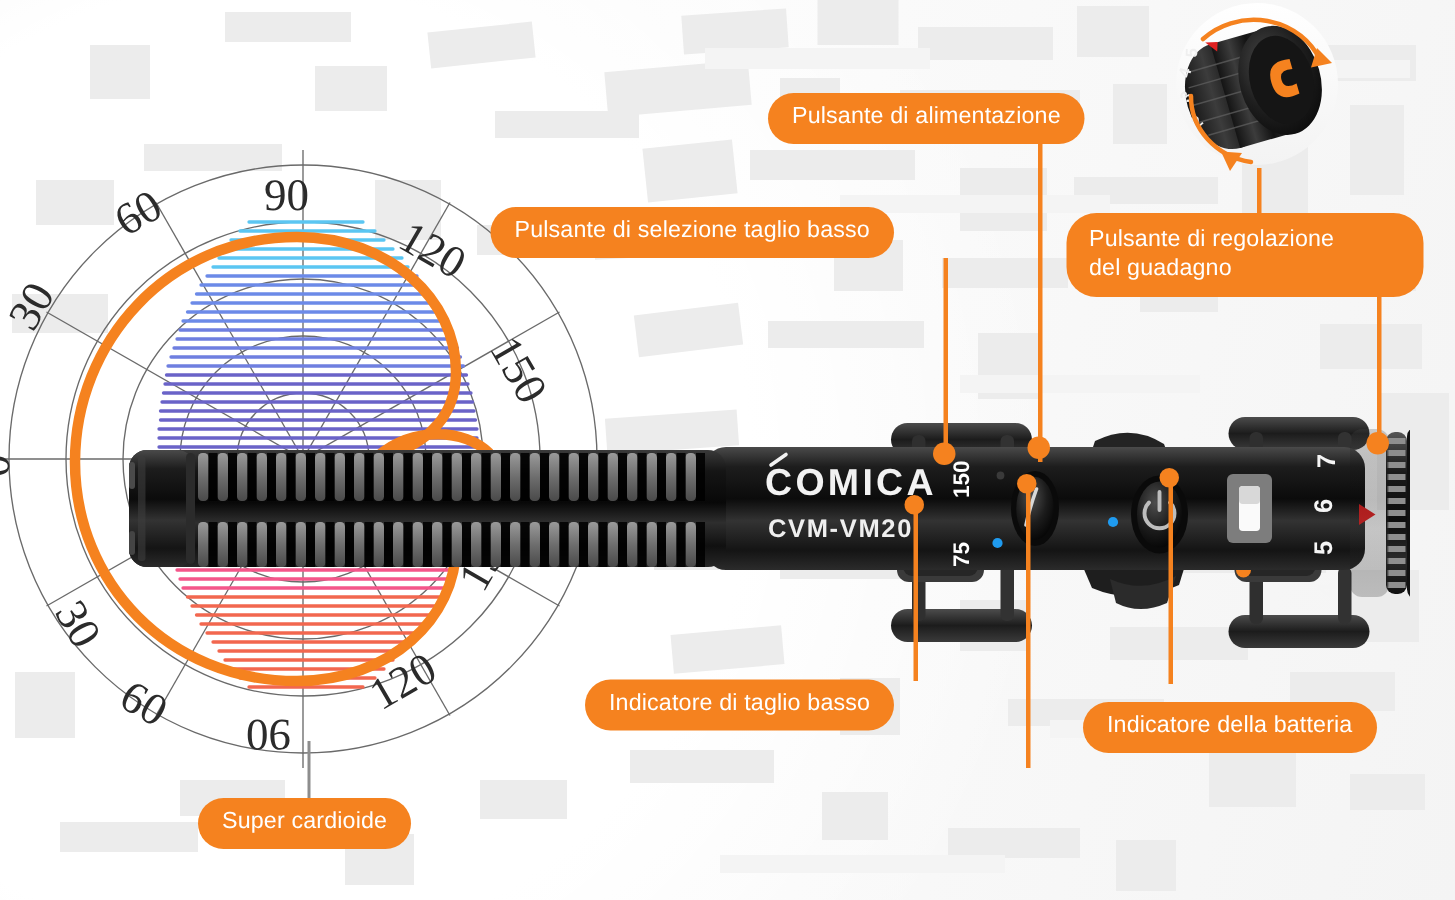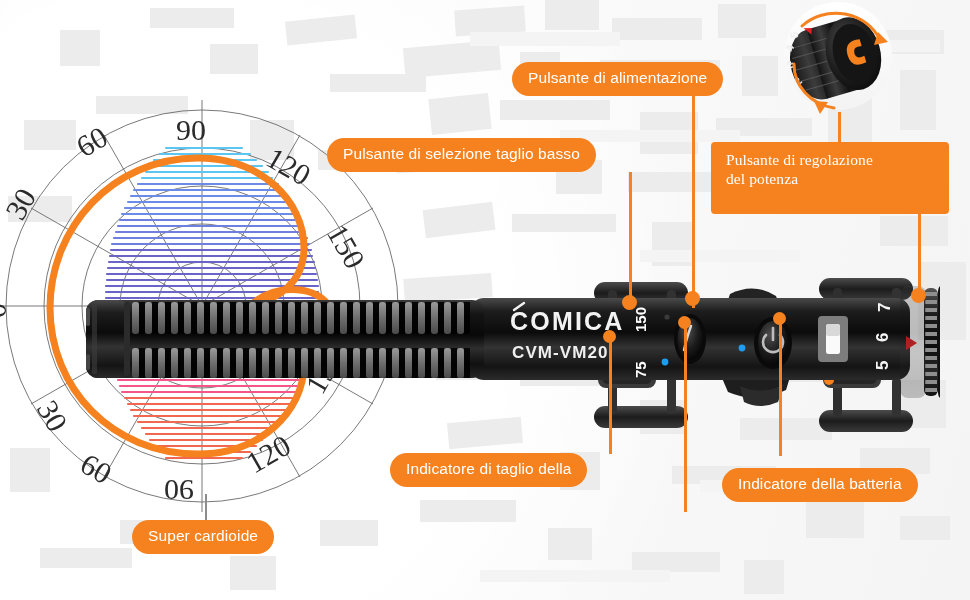--- a/index.html
+++ b/index.html
@@ -33,21 +33,21 @@
   .callout{
     position:absolute;z-index:8;
     background:#F5821F;color:#fff;
     border-radius:22px;
     font-size:15.5px;line-height:1.22;
     padding:7px 16px 8px 16px;
     white-space:nowrap;
     box-sizing:border-box;
     letter-spacing:.1px;
   }
-  .callout.two-line{white-space:normal;border-radius:4px;line-height:1.25;padding:8px 15px 25px 15px;font-family:Liberation Serif, serif;}
+  .callout.two-line{white-space:normal;border-radius:20px;line-height:1.25;padding:8px 15px 9px 15px;}
   .leader{position:absolute;background:#F5821F;z-index:7;}
   .leader.v{width:3px;}
   .dot{position:absolute;width:15px;height:15px;border-radius:50%;background:#F5821F;z-index:9;}
   .dot.sm{width:13px;height:13px;}
 
   
   .thin-stem{position:absolute;width:2px;background:#8d8d8d;z-index:7;}
 </style>
 </head>
 <body>
@@ -618,23 +618,23 @@
   <div class="dot sm" style="left:603px;top:330px;"></div>
   <div class="dot sm" style="left:678px;top:316px;"></div>
   <div class="dot sm" style="left:773px;top:312px;"></div>
 
   <div class="callout" style="left:327px;top:138px;">Pulsante di selezione taglio basso</div>
 
   <div class="callout" style="left:512px;top:62px;">Pulsante di alimentazione</div>
 
   <div class="callout two-line" style="left:711px;top:142px;width:238px;">
     <span>Pulsante di regolazione</span><br>
-    <span>del potenza</span>
+    <span>del guadagno</span>
   </div>
 
-  <div class="callout" style="left:390px;top:453px;">Indicatore di taglio della</div>
+  <div class="callout" style="left:390px;top:453px;">Indicatore di taglio basso</div>
 
 
   <div class="callout" style="left:722px;top:468px;">Indicatore della batteria</div>
 
-  <div class="callout" style="left:132px;top:520px;">Super cardioide</div>
+  <div class="callout" style="left:132px;top:532px;">Super cardioide</div>
 
 </div>
 
 </body></html>

